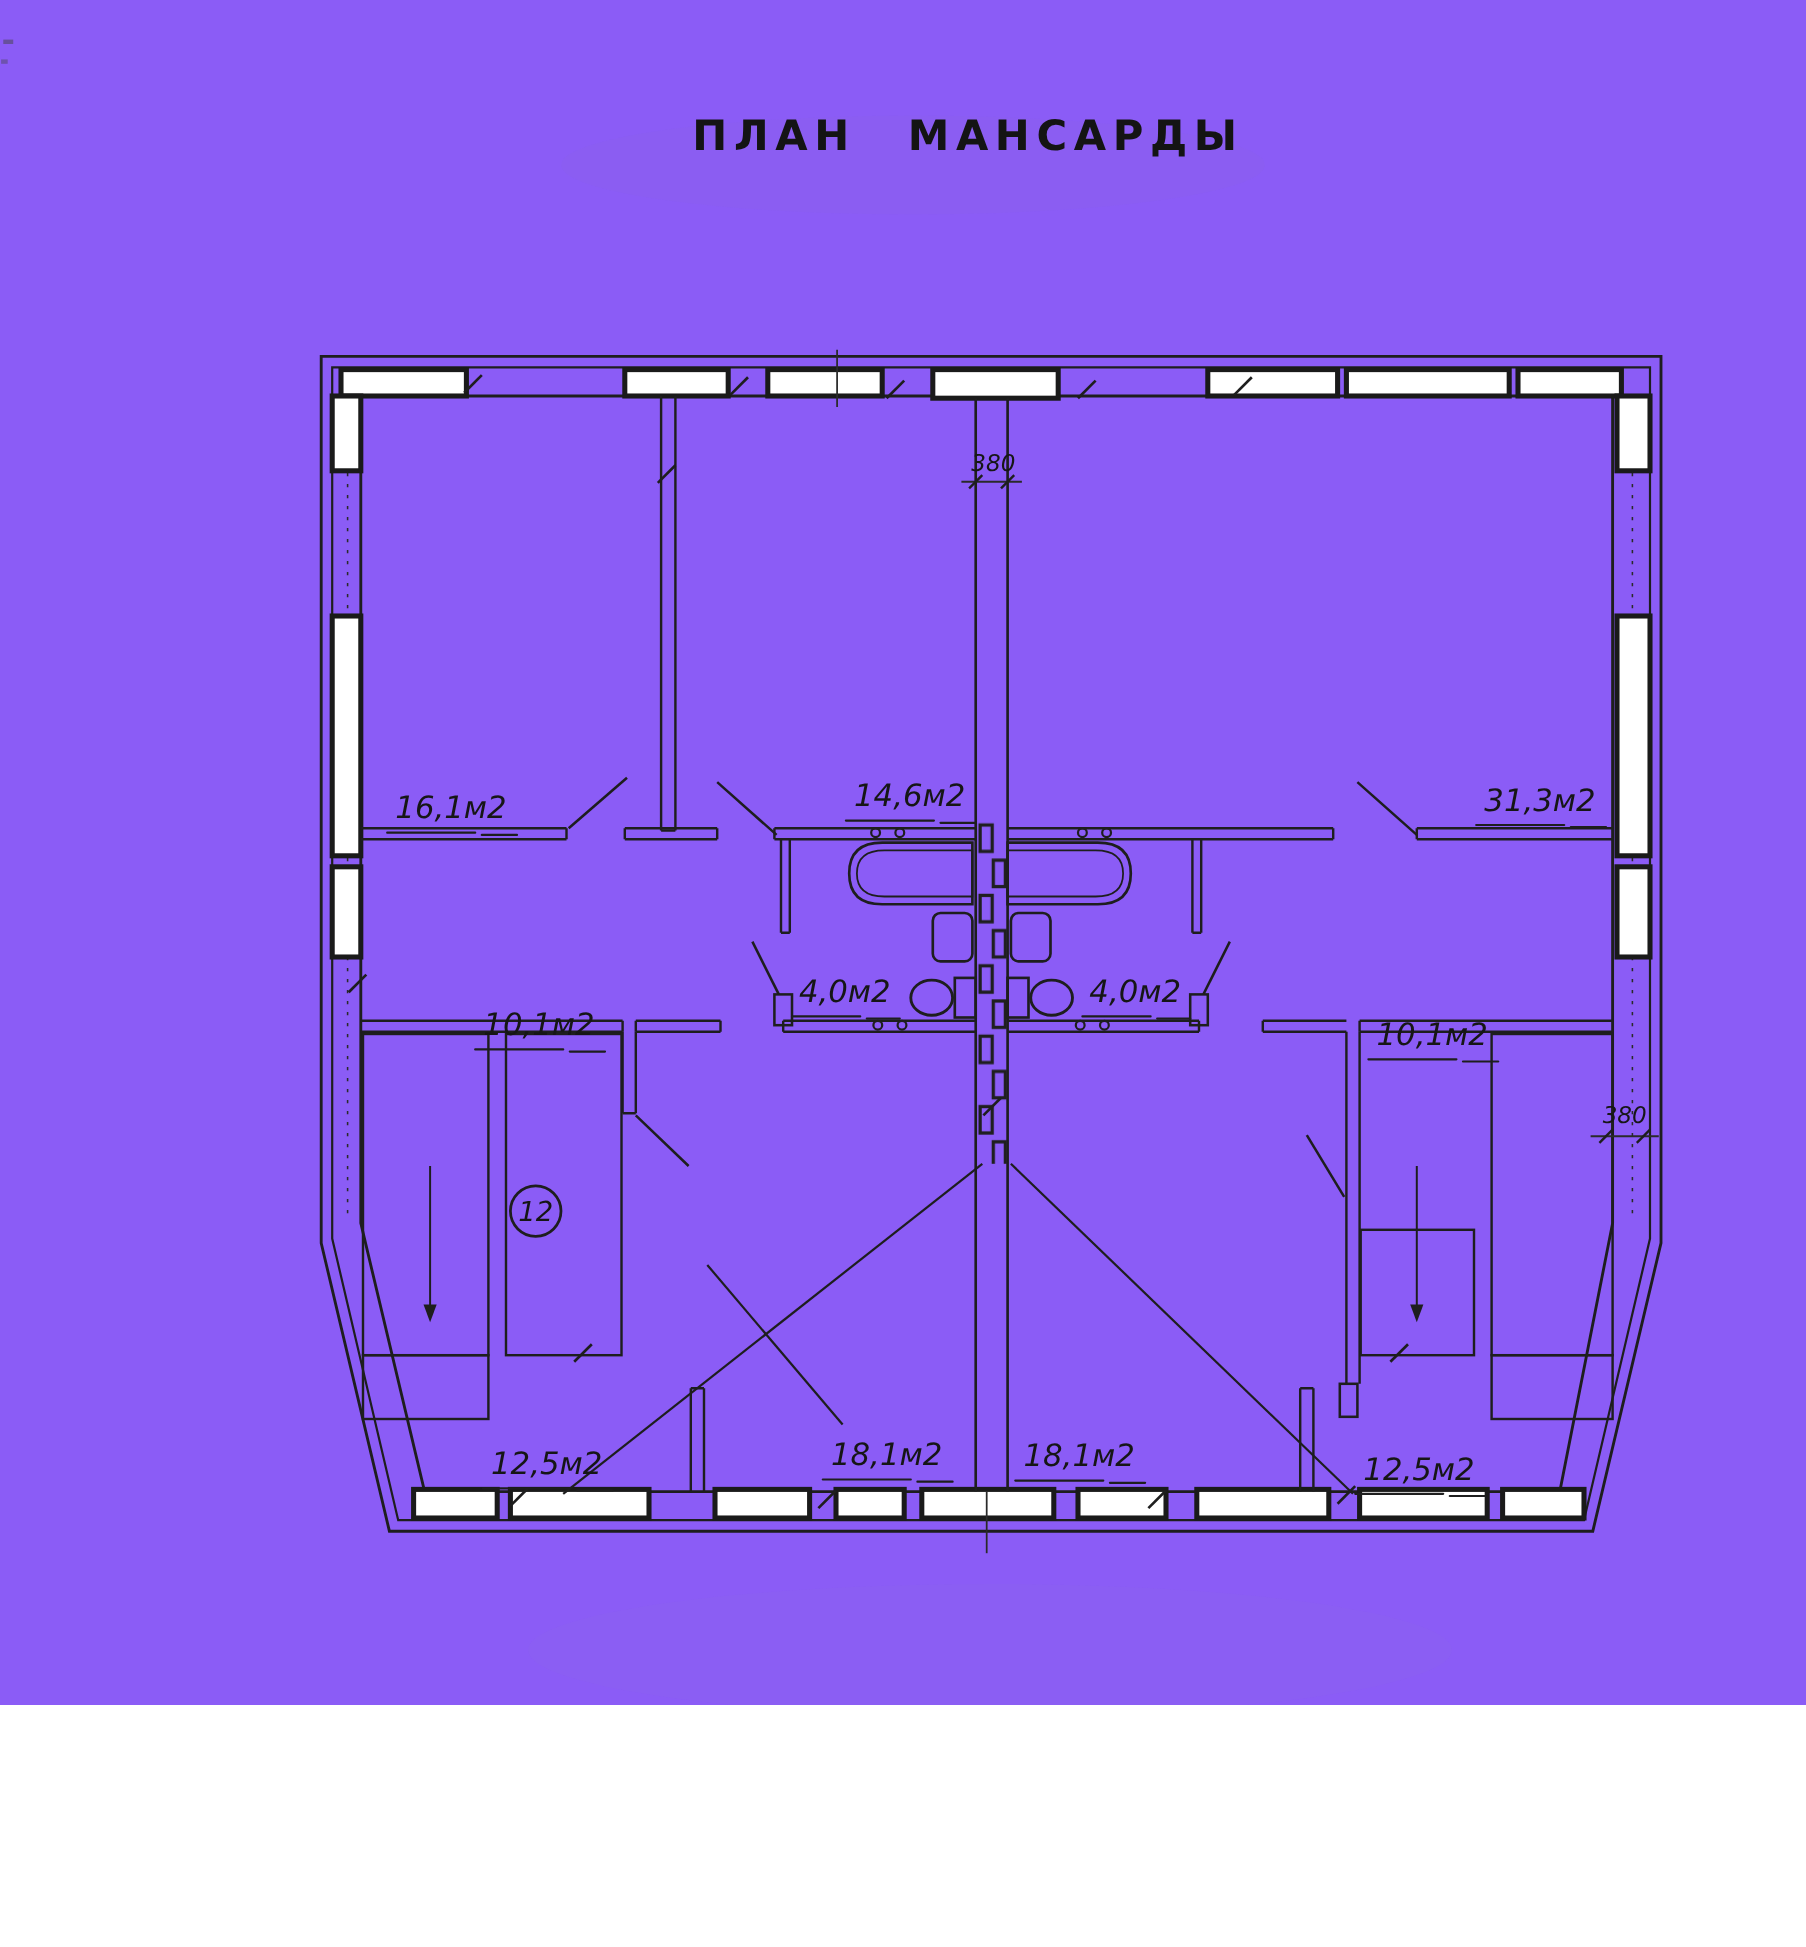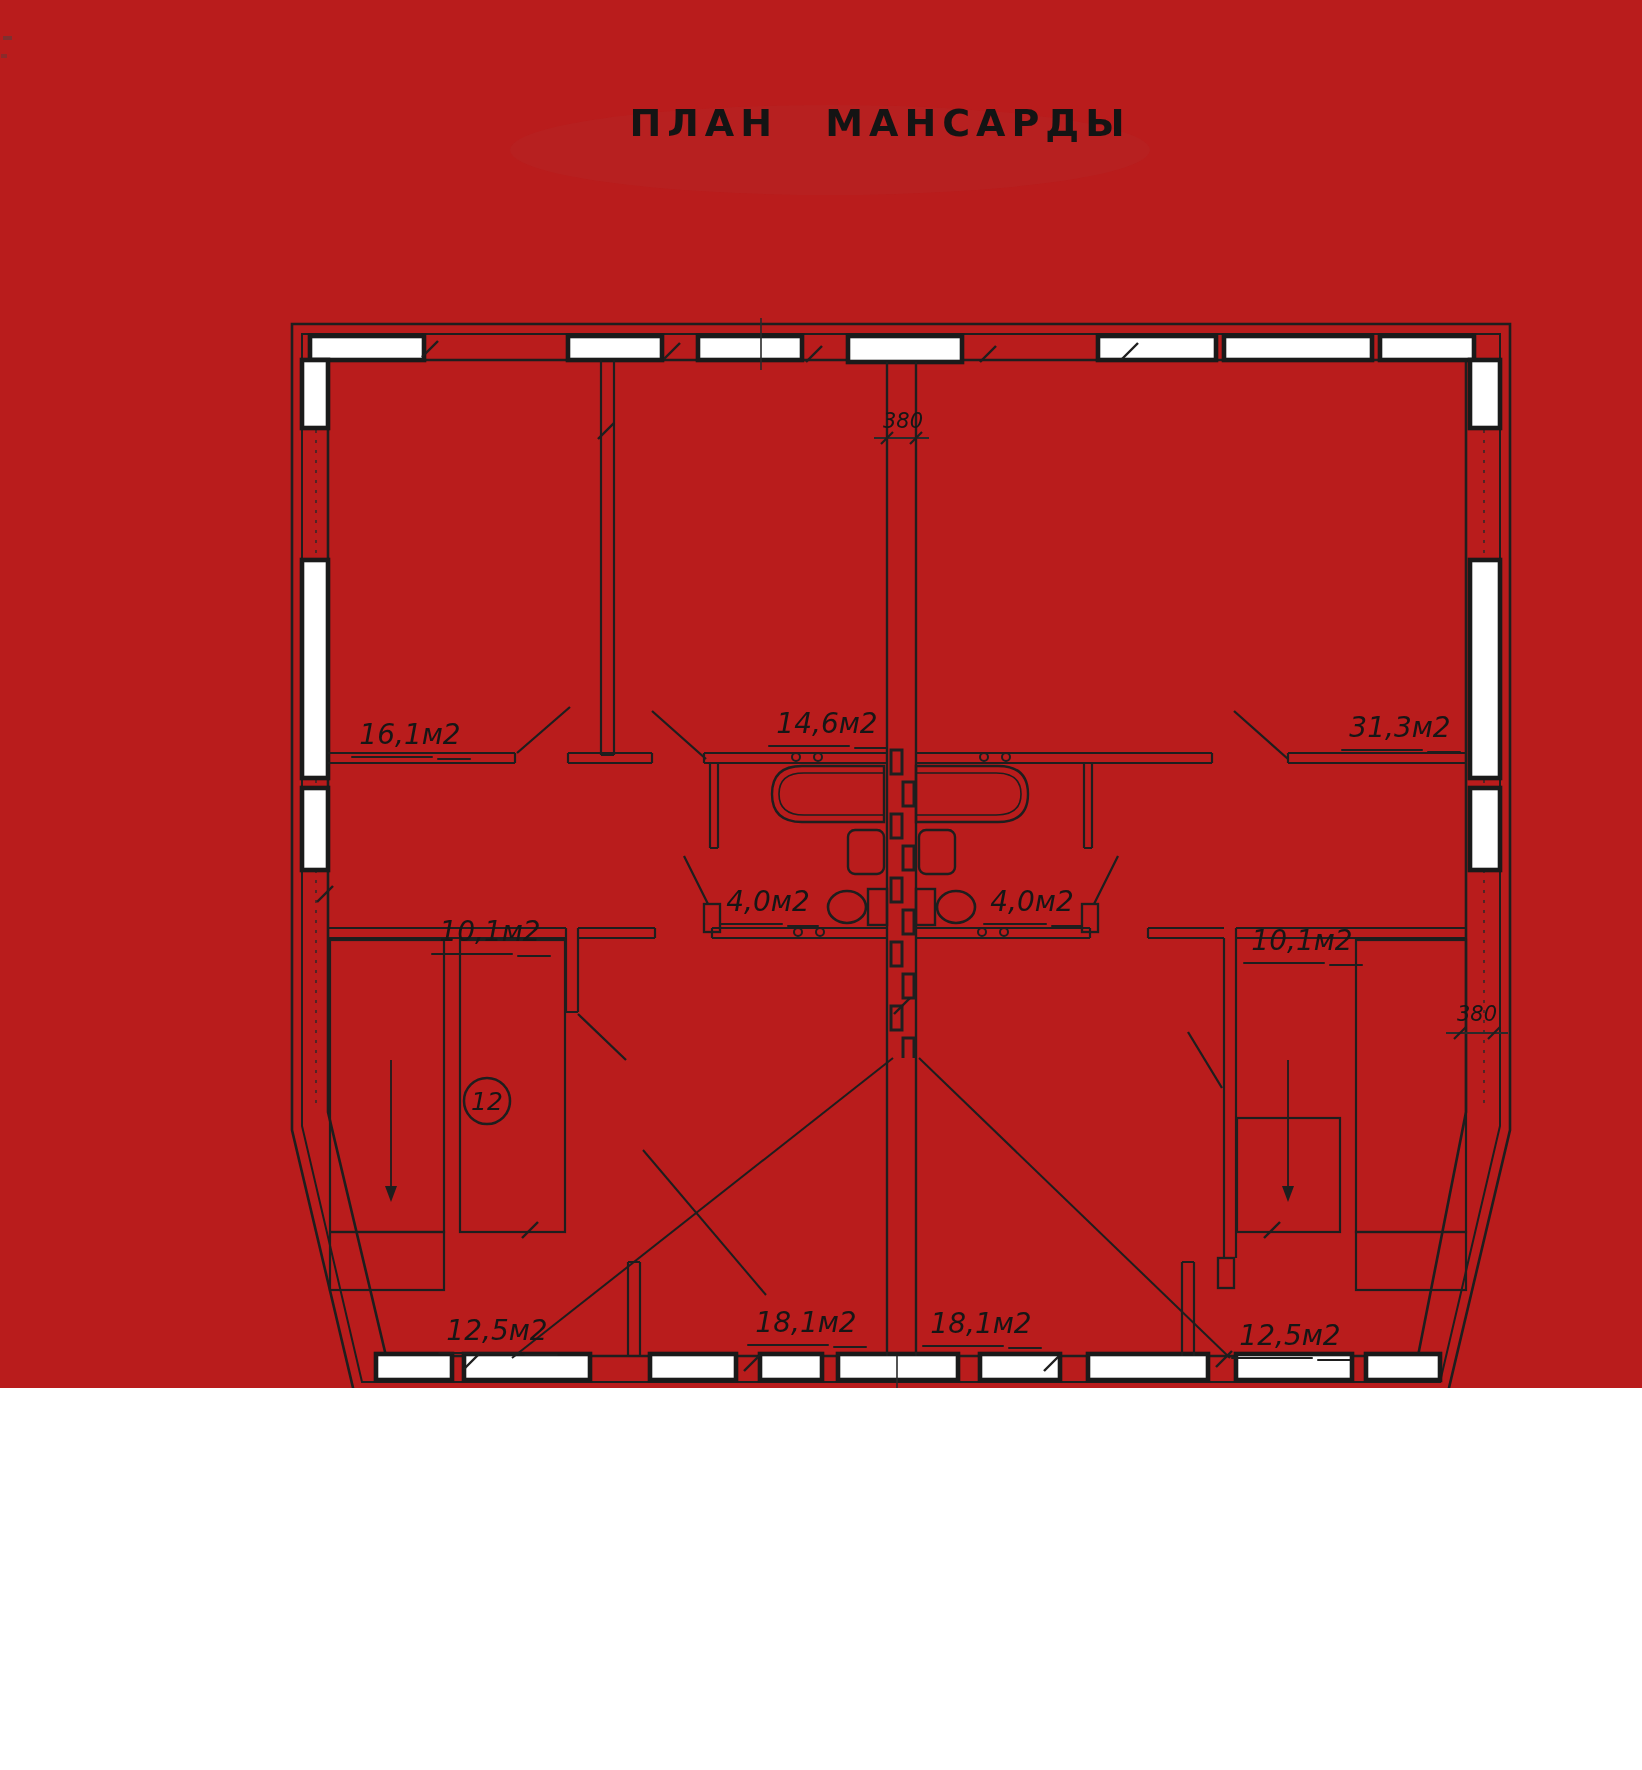--- a/index.html
+++ b/index.html
@@ -1,17 +1,17 @@
 <!DOCTYPE html>
 <html><head>
 <meta charset="utf-8">
 <style>
   html,body{margin:0;padding:0;background:#ffffff;}
   body{width:1642px;height:1770px;font-family:"DejaVu Sans",sans-serif;}
-  .sheet{position:relative;width:1642px;height:1388px;background:#b91c1c;overflow:hidden;}
+  .sheet{position:relative;width:1642px;height:1550px;background:#8b5cf6;overflow:hidden;}
   svg{position:absolute;left:0;top:0;}
   .ln{stroke:#1e1e1e;fill:none;}
   .win{stroke:#1a1a1a;stroke-width:4.6;fill:#ffffff;}
   .thin{stroke:#2a2a2a;fill:none;}
   .lbl{font-style:italic;font-size:28px;fill:#161616;}
   .dim{font-size:21px;fill:#161616;font-style:italic;}
   .ttl{font-size:38px;font-weight:600;letter-spacing:6px;word-spacing:28px;fill:#141414;}
 </style>
 </head>
 <body>

